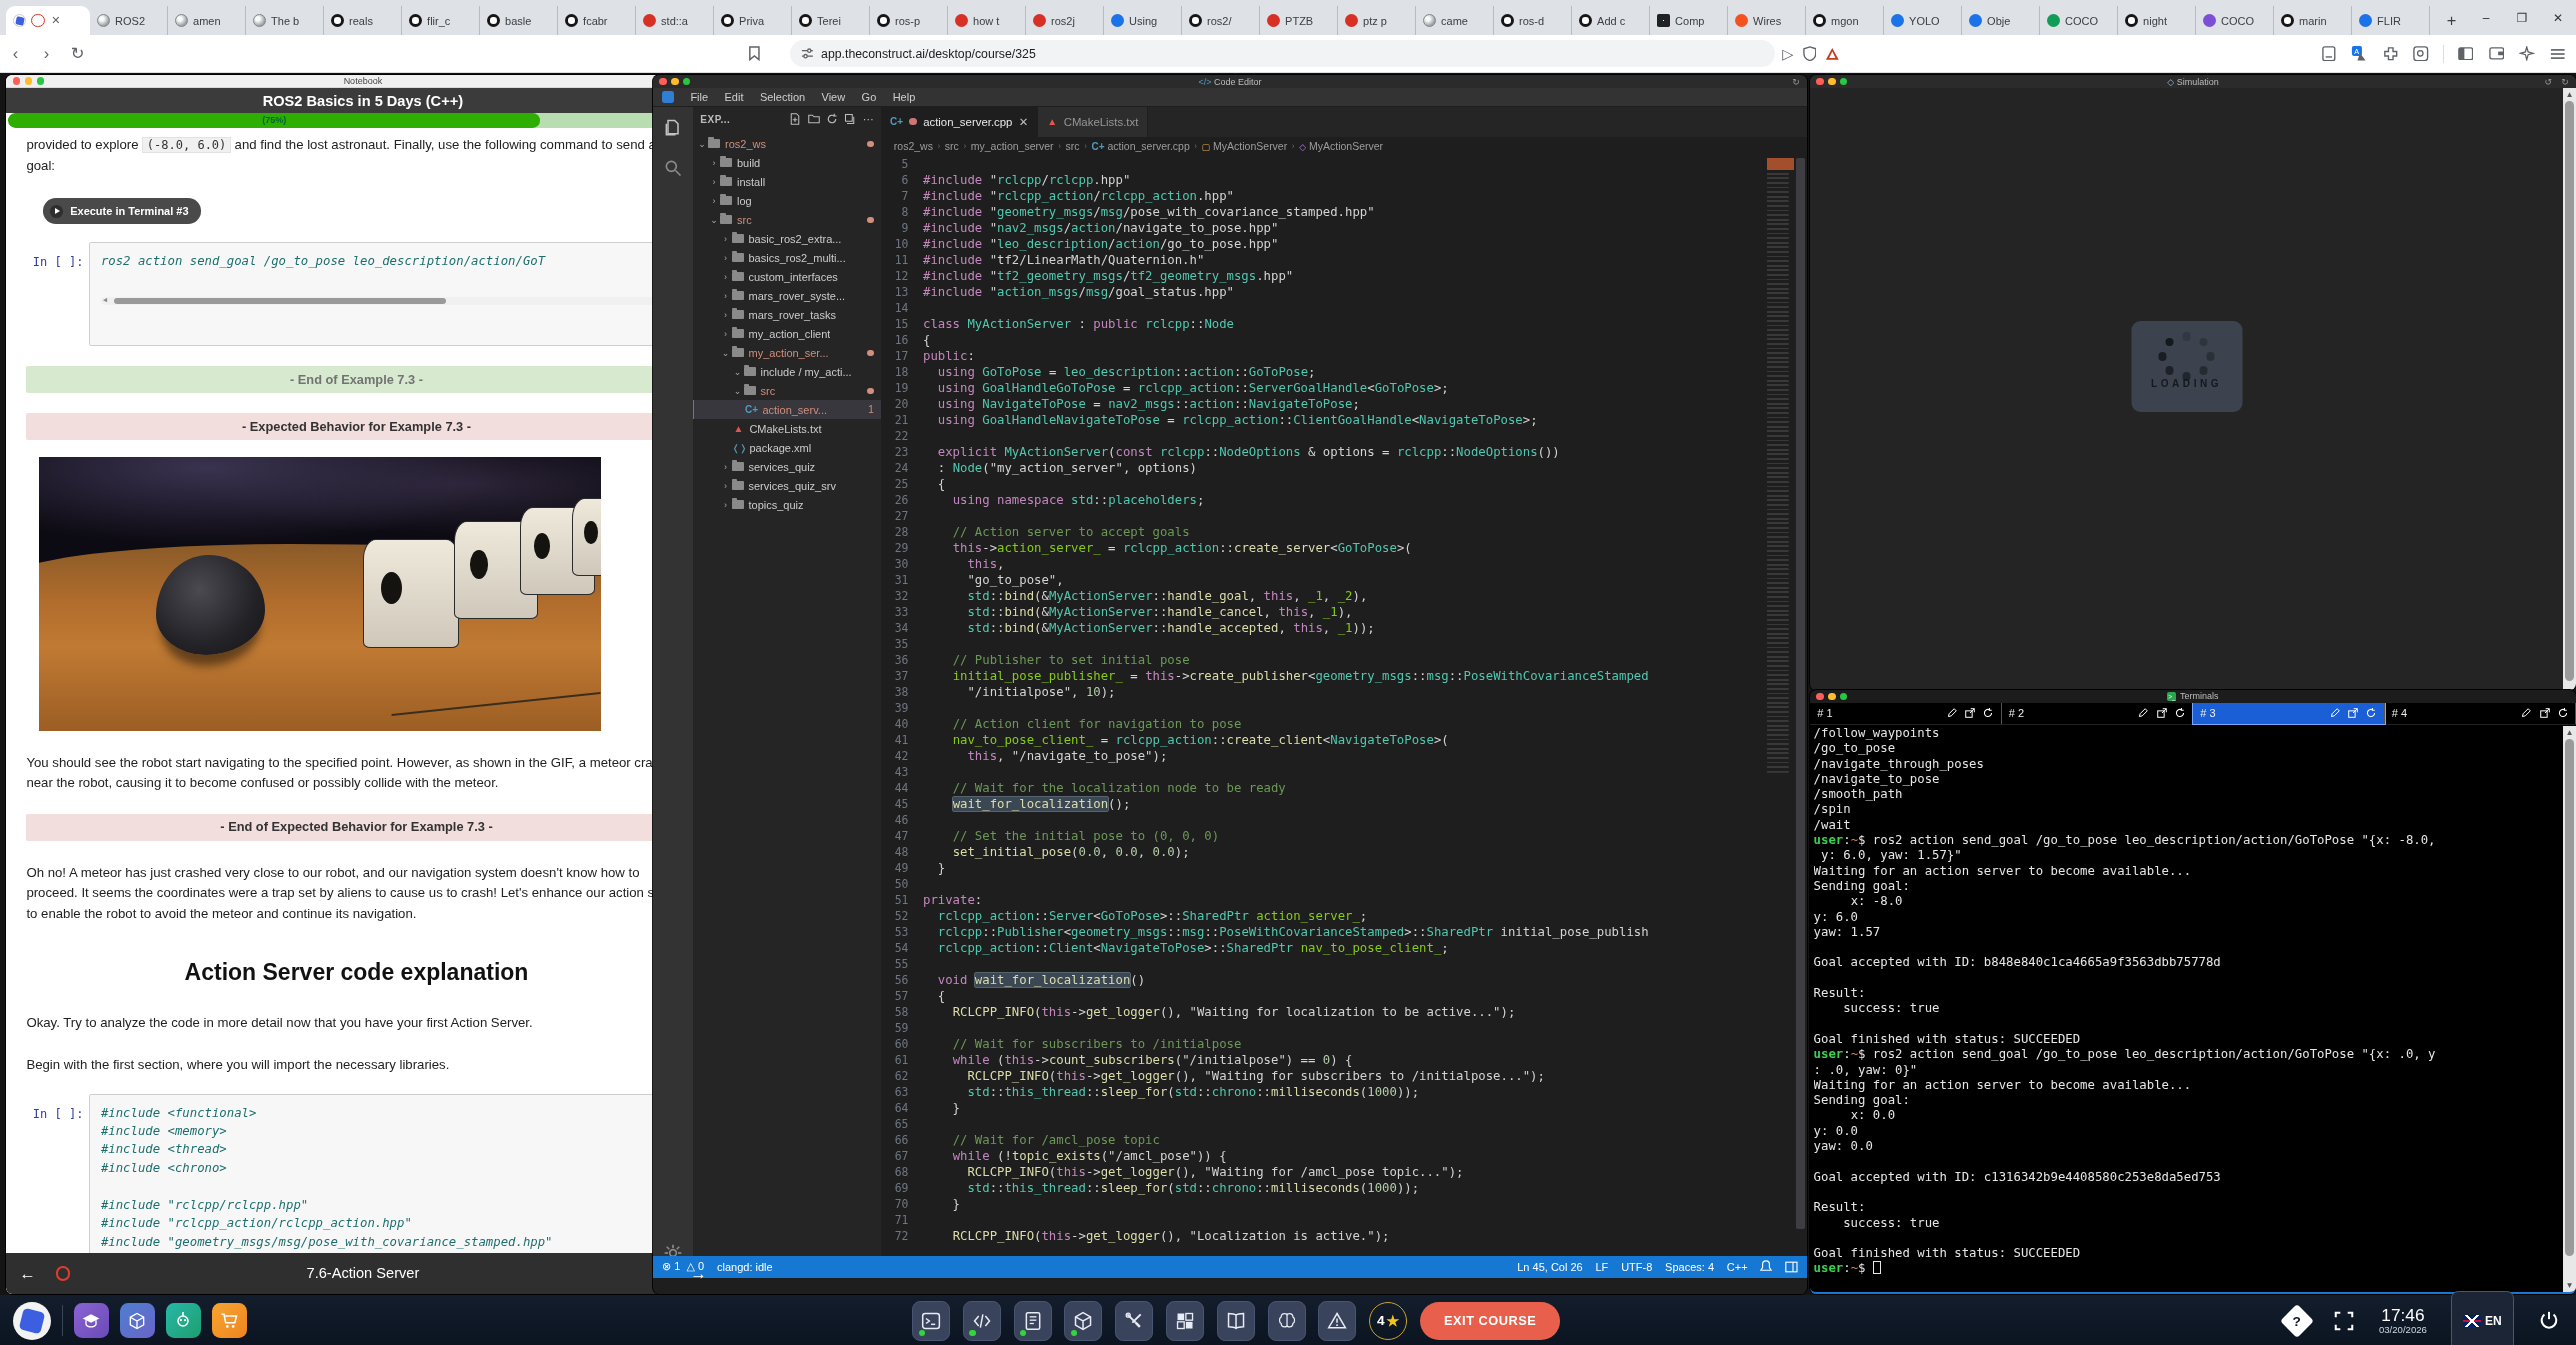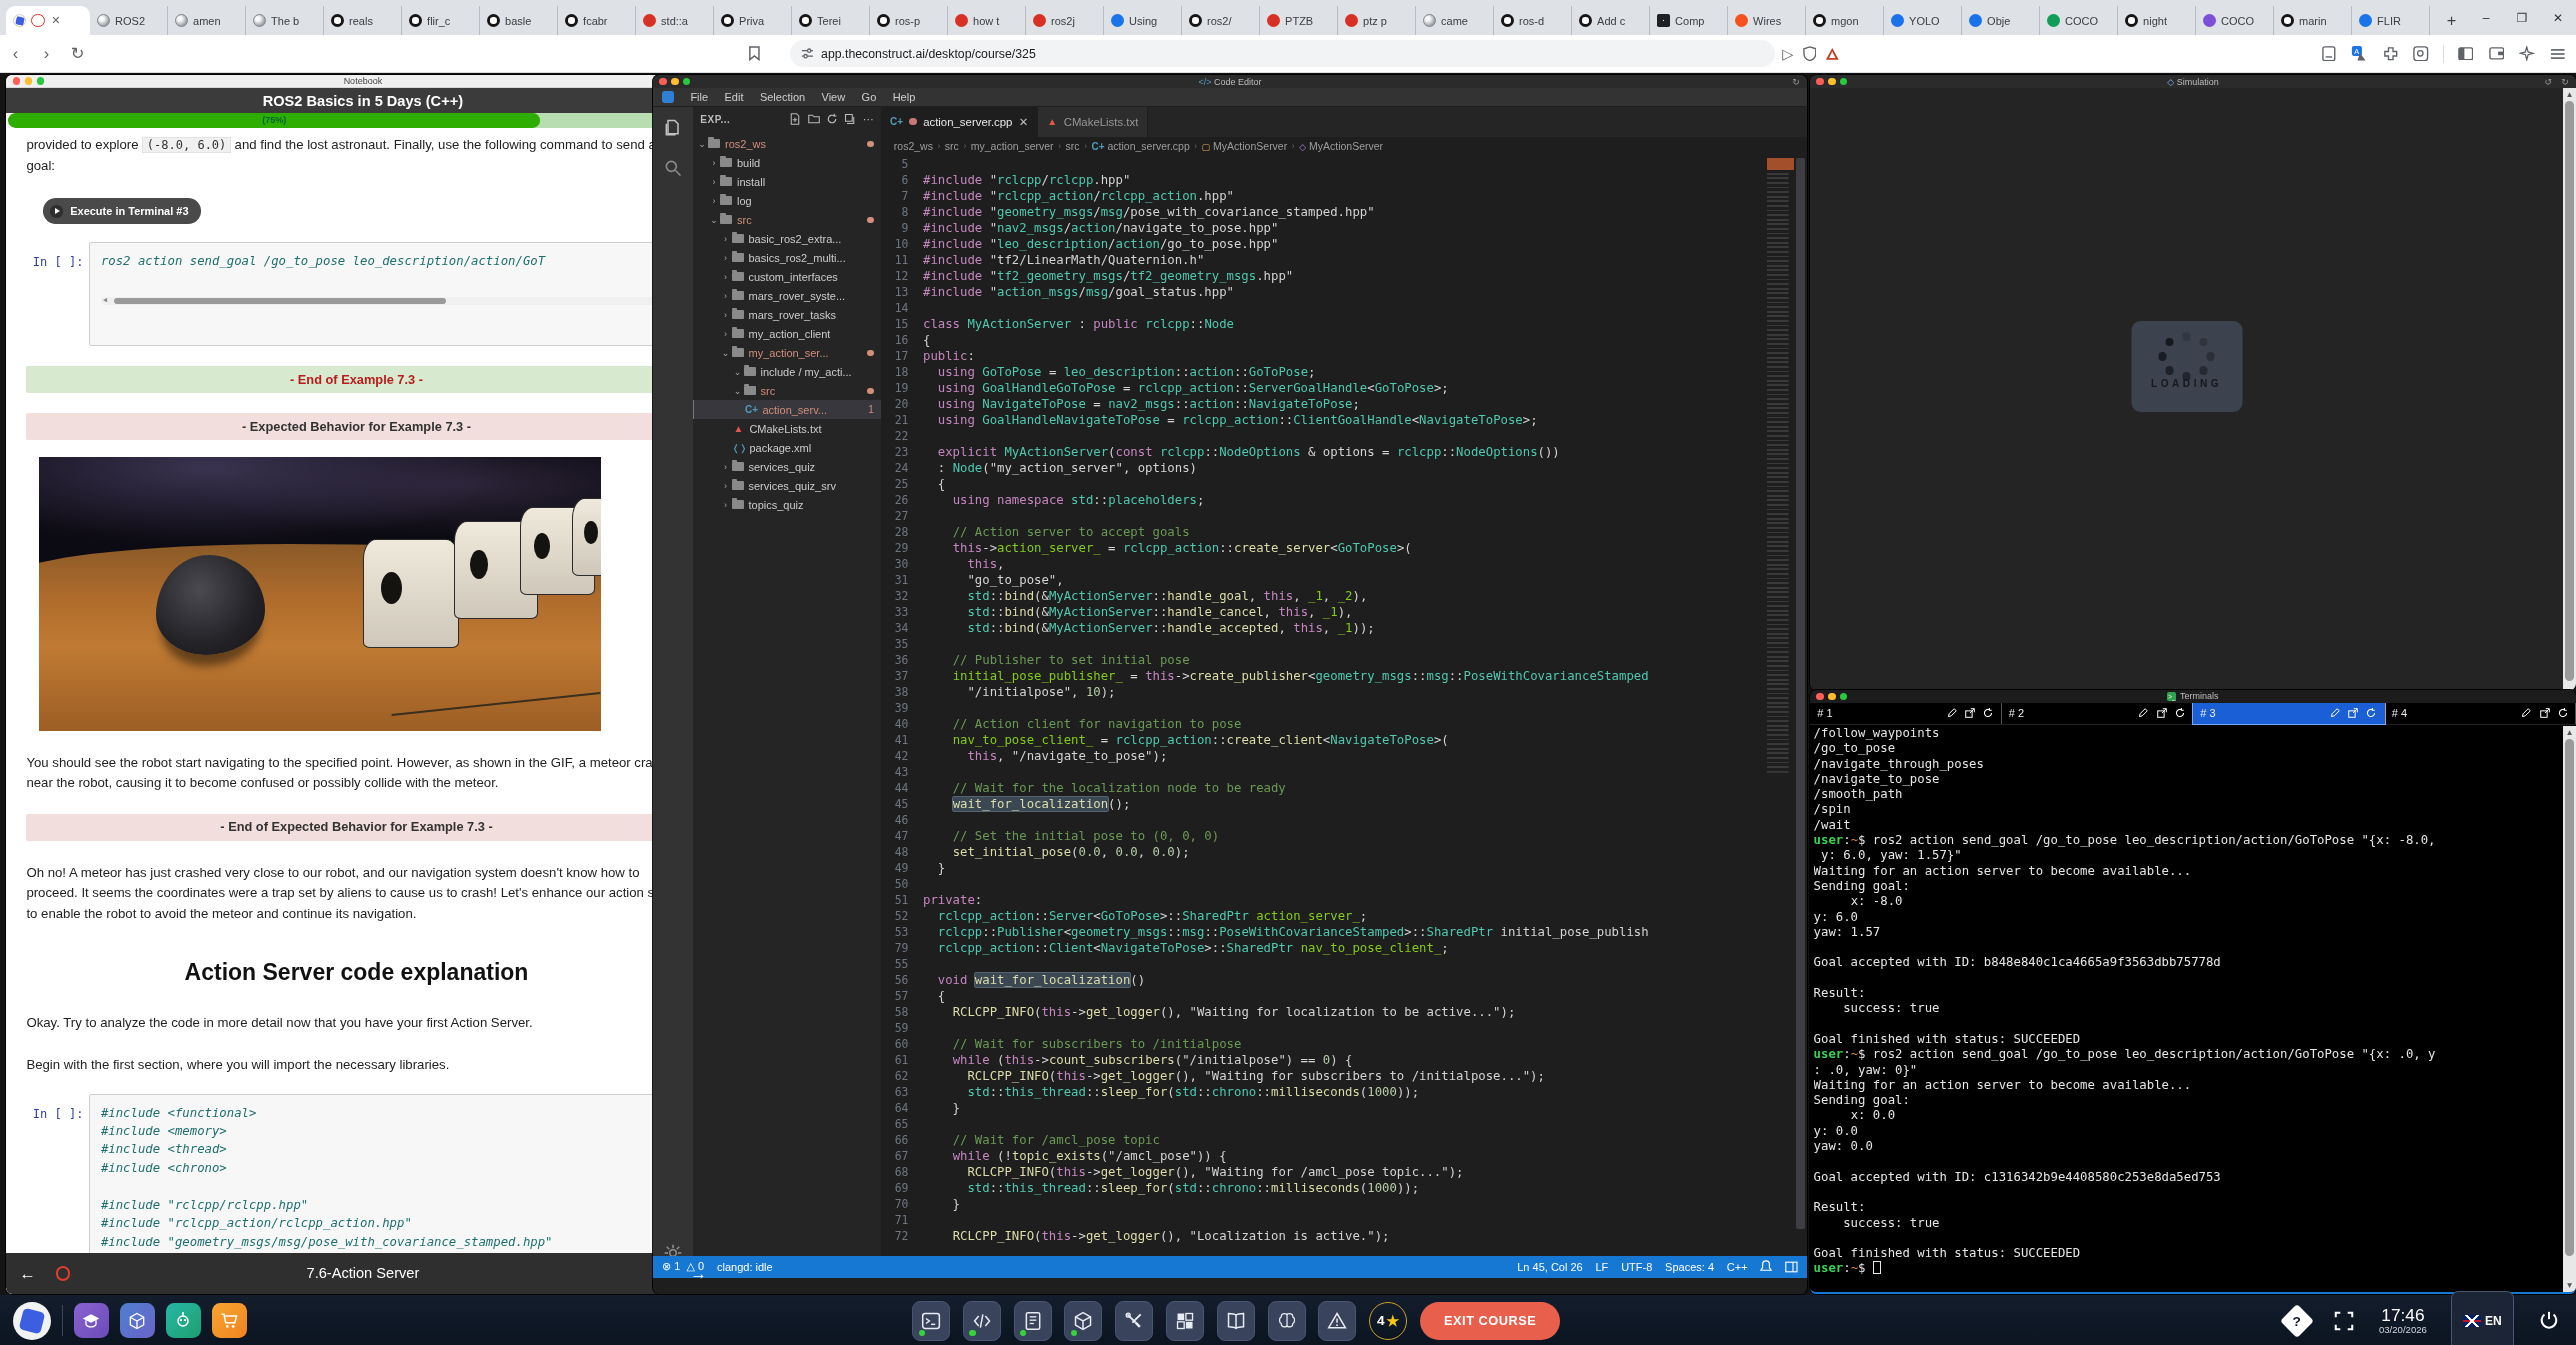--- a/index.html
+++ b/index.html
@@ -80,21 +80,21 @@
                      border-top:3.2px solid transparent; border-bottom:3.2px solid transparent; }
   .nb-cell { display:flex; margin-top:18px; gap:5.5px; }
   .nb-prompt { color:#303f9f; font-family:"DejaVu Sans Mono", monospace; font-size:12px; margin-top:11px; flex:0 0 57px; text-align:right; }
   .nb-codebox { flex:1; background:#f7f7f7; border:0.9px solid #cfcfcf; border-radius:1.8px; padding:9px 11px 3.6px;
                 font-family:"DejaVu Sans Mono", monospace; font-size:12.3px; color:#1d6f6f; font-style:italic;
                 white-space:pre; overflow:hidden; line-height:1.5; }
   .hscroll { height:8.2px; background:#f0f0f0; border-radius:4.6px; margin-top:7.3px; position:relative; }
   .hthumb { position:absolute; top:0.9px; height:6.4px; border-radius:3.6px; background:#9a9a9a; }
   .harrow { position:absolute; top:-1.8px; font-size:7.3px; color:#888; }
   .nb-banner { margin-top:20px; text-align:center; font-weight:bold; font-size:12.8px; padding:3.6px 0; border-radius:1.8px; }
-  .nb-banner.green { background:#d7e9cf; color:#b91c1c; }
+  .nb-banner.green { background:#d7e9cf; color:#737373; }
   .nb-banner.pink  { background:#f2dedd; color:#333; }
   .nb-h1 { text-align:center; font-size:23px; font-weight:bold; color:#111; margin-top:31px; }
   .nb-p { margin-top:22px; }
   .nb-footer { position:absolute; left:0; right:0; bottom:0; height:41px; background:#2f2f2f; color:#fff;
                display:flex; align-items:center; border-radius:0 0 6.4px 6.4px; }
   .nbf-title { position:absolute; left:0; right:0; text-align:center; font-size:14.6px; }
   .nbf-arrow { font-size:16.4px; padding:0 12.8px; cursor:pointer; z-index:2; }
   .nbf-spin { width:14.6px; height:14.6px; border:2.7px solid #e23c2e; border-radius:50%; margin-left:7.3px; z-index:2; }
 
   
@@ -798,21 +798,21 @@
                 <div class="codeline"><span class="lnum">44</span><span class="lcode">    <span class="tk-cm">// Wait for the localization node to be ready</span></span></div>
                 <div class="codeline hl-word"><span class="lnum">45</span><span class="lcode">    <span class="tk-fn">wait_for_localization</span>();</span></div>
                 <div class="codeline"><span class="lnum">46</span><span class="lcode"> </span></div>
                 <div class="codeline"><span class="lnum">47</span><span class="lcode">    <span class="tk-cm">// Set the initial pose to (0, 0, 0)</span></span></div>
                 <div class="codeline"><span class="lnum">48</span><span class="lcode">    <span class="tk-fn">set_initial_pose</span>(<span class="tk-nu">0.0</span>, <span class="tk-nu">0.0</span>, <span class="tk-nu">0.0</span>);</span></div>
                 <div class="codeline"><span class="lnum">49</span><span class="lcode">  }</span></div>
                 <div class="codeline"><span class="lnum">50</span><span class="lcode"> </span></div>
                 <div class="codeline"><span class="lnum">51</span><span class="lcode"><span class="tk-kw">private</span>:</span></div>
                 <div class="codeline"><span class="lnum">52</span><span class="lcode">  <span class="tk-ty">rclcpp_action</span>::<span class="tk-ty">Server</span>&lt;<span class="tk-ty">GoToPose</span>&gt;::<span class="tk-ty">SharedPtr</span> <span class="tk-va">action_server_</span>;</span></div>
                 <div class="codeline"><span class="lnum">53</span><span class="lcode">  <span class="tk-ty">rclcpp</span>::<span class="tk-ty">Publisher</span>&lt;<span class="tk-ty">geometry_msgs</span>::<span class="tk-ty">msg</span>::<span class="tk-ty">PoseWithCovarianceStamped</span>&gt;::<span class="tk-ty">SharedPtr</span> initial_pose_publish</span></div>
-                <div class="codeline"><span class="lnum">79</span><span class="lcode">  <span class="tk-ty">rclcpp_action</span>::<span class="tk-ty">Client</span>&lt;<span class="tk-ty">NavigateToPose</span>&gt;::<span class="tk-ty">SharedPtr</span> <span class="tk-va">nav_to_pose_client_</span>;</span></div>
+                <div class="codeline"><span class="lnum">54</span><span class="lcode">  <span class="tk-ty">rclcpp_action</span>::<span class="tk-ty">Client</span>&lt;<span class="tk-ty">NavigateToPose</span>&gt;::<span class="tk-ty">SharedPtr</span> <span class="tk-va">nav_to_pose_client_</span>;</span></div>
                 <div class="codeline"><span class="lnum">55</span><span class="lcode"> </span></div>
                 <div class="codeline hl-word"><span class="lnum">56</span><span class="lcode">  <span class="tk-kw">void</span> <span class="tk-fn">wait_for_localization</span>()</span></div>
                 <div class="codeline"><span class="lnum">57</span><span class="lcode">  {</span></div>
                 <div class="codeline"><span class="lnum">58</span><span class="lcode">    <span class="tk-fn">RCLCPP_INFO</span>(<span class="tk-kw">this</span>-&gt;<span class="tk-fn">get_logger</span>(), "Waiting for localization to be active...");</span></div>
                 <div class="codeline"><span class="lnum">59</span><span class="lcode"> </span></div>
                 <div class="codeline"><span class="lnum">60</span><span class="lcode">    <span class="tk-cm">// Wait for subscribers to /initialpose</span></span></div>
                 <div class="codeline"><span class="lnum">61</span><span class="lcode">    <span class="tk-kw">while</span> (<span class="tk-kw">this</span>-&gt;<span class="tk-fn">count_subscribers</span>("/initialpose") == <span class="tk-nu">0</span>) {</span></div>
                 <div class="codeline"><span class="lnum">62</span><span class="lcode">      <span class="tk-fn">RCLCPP_INFO</span>(<span class="tk-kw">this</span>-&gt;<span class="tk-fn">get_logger</span>(), "Waiting for subscribers to /initialpose...");</span></div>
                 <div class="codeline"><span class="lnum">63</span><span class="lcode">      <span class="tk-ty">std</span>::<span class="tk-ty">this_thread</span>::<span class="tk-fn">sleep_for</span>(<span class="tk-ty">std</span>::<span class="tk-ty">chrono</span>::<span class="tk-fn">milliseconds</span>(<span class="tk-nu">1000</span>));</span></div>
                 <div class="codeline"><span class="lnum">64</span><span class="lcode">    }</span></div>

